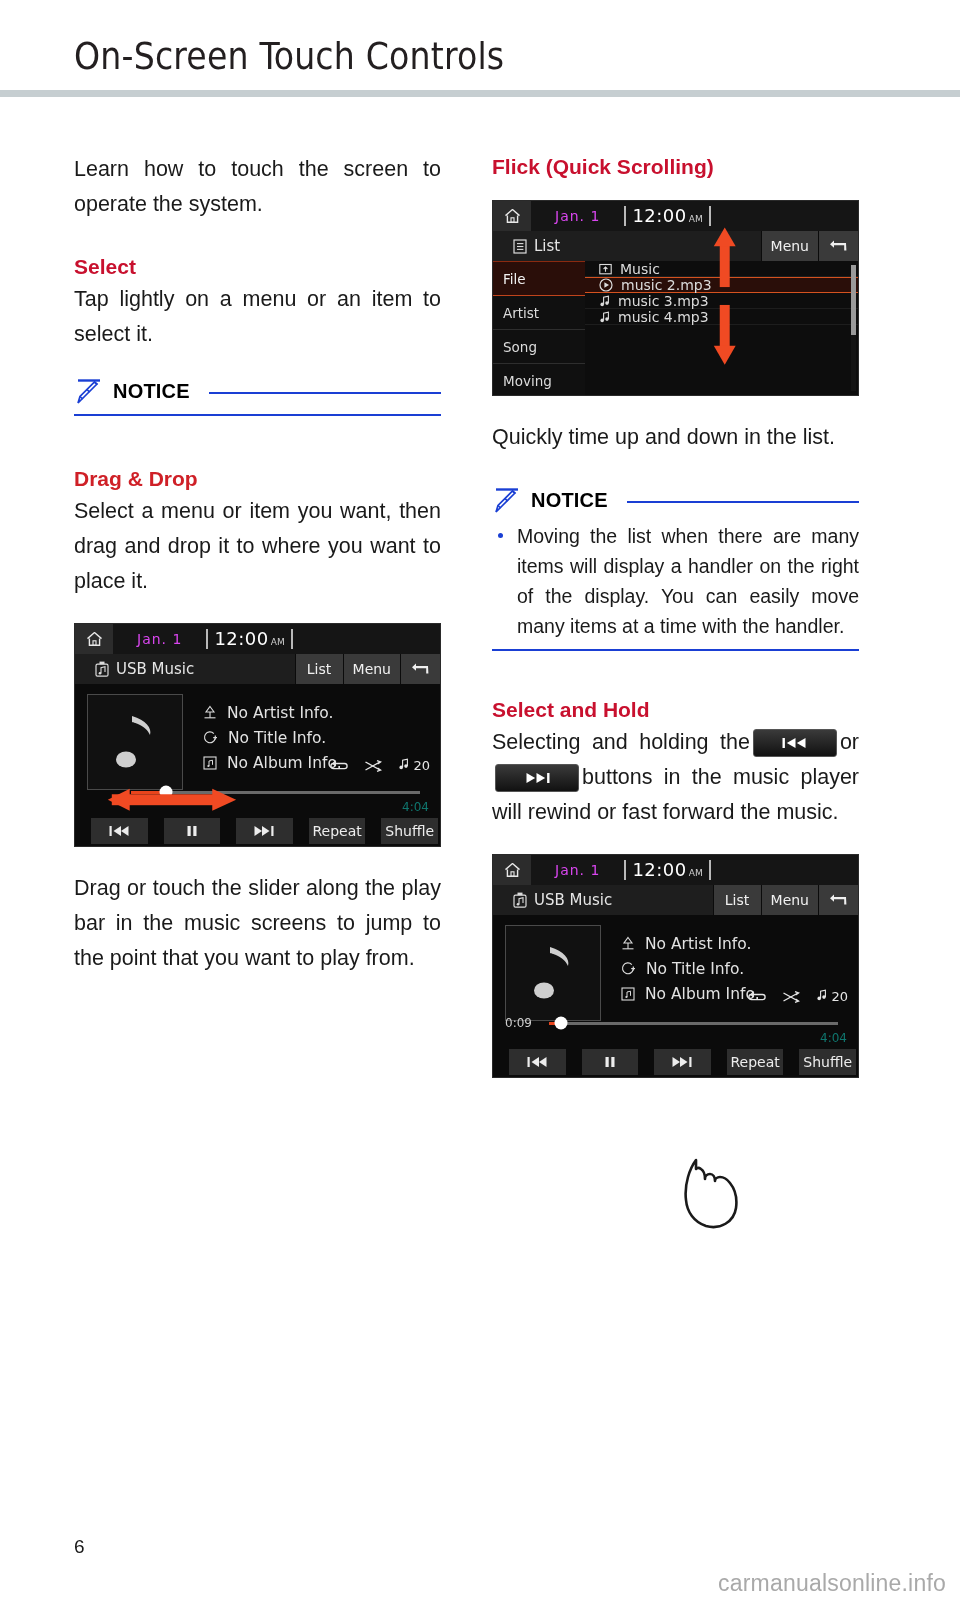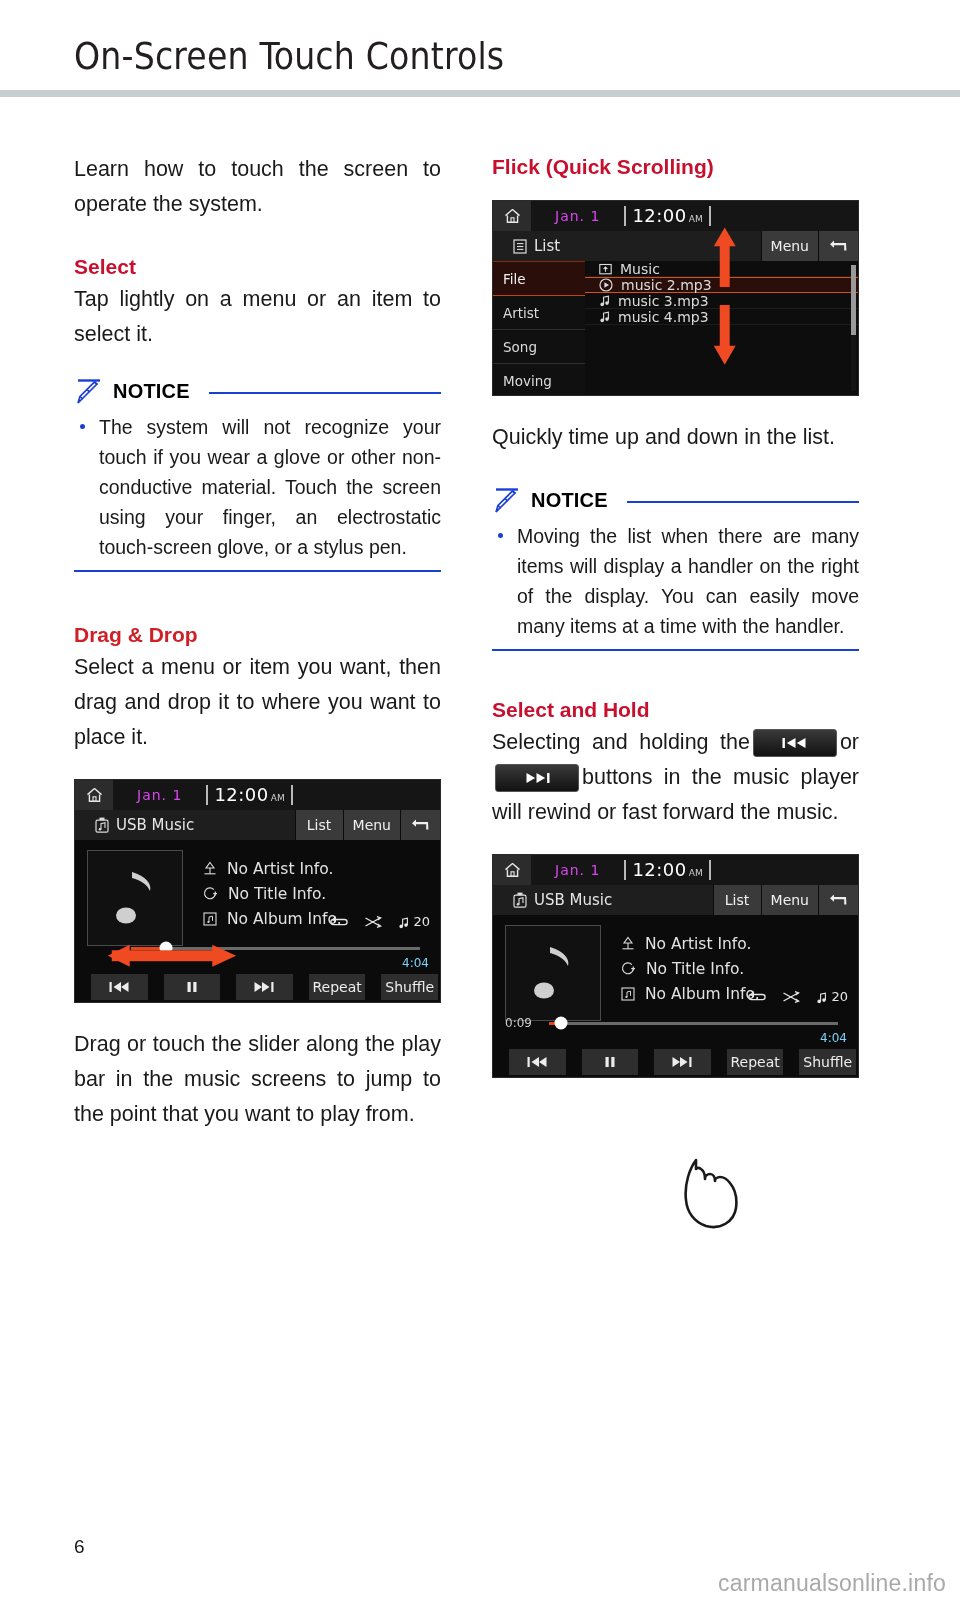--- a/index.html
+++ b/index.html
@@ -187,28 +187,28 @@
   .hu-meta { position: absolute; left: 128px; top: 16px; }
   .hu-meta-row {
     display: flex; align-items: center; gap: 10px; height: 25px;
     font-size: 15.5px; color: #e2e2e2;
   }
   .hu-icons-right {
     position: absolute; right: 10px; top: 74px;
     display: flex; align-items: center; gap: 16px;
     color: #e6e6e6; font-size: 13px;
   }
-  .hu-trackno { display:flex; align-items:flex-end; gap:4px; font-size: 13px; }
+  .hu-trackno { display:flex; align-items:flex-start; gap:4px; font-size: 13px; }
   .hu-progress-row {
     position: absolute; left: 0; right: 0; bottom: 18px; height: 16px;
     display: flex; align-items: center; padding: 0 12px;
   }
   .hu-elapsed { font-size: 12px; color: #cfcfcf; width: 36px; }
   .hu-totaltime {
-    position: absolute; right: 11px; bottom: 4px; font-size: 12px; color: #7dd3fc; text-align: right;
+    position: absolute; right: 11px; bottom: 4px; font-size: 12px; color: #0f766e; text-align: right;
   }
   .hu-bar {
     position: relative; flex: 1; height: 3px; background: #6a6a6a; margin: 0 8px;
   }
   .hu-bar-fill { position: absolute; left: 0; top: 0; height: 3px; background: #e8441c; }
   .hu-knob {
     position: absolute; top: 50%; transform: translate(-50%,-50%);
     width: 13px; height: 13px; border-radius: 50%; background: #fff;
   }
   .hu-btnrow {
@@ -267,23 +267,20 @@
           <g stroke="#1a3fd4" stroke-width="1.7" fill="none">
             <path d="M23 7 L8.5 21.5 L4 26 L6 19.5 L20.5 5 Z"></path>
             <line x1="20.5" y1="5" x2="23.2" y2="7.6"></line>
             <line x1="6" y1="19.5" x2="8.7" y2="22"></line>
             <line x1="13" y1="12.5" x2="15.6" y2="15.1"></line>
           </g>
         </svg>
         <div class="notice-label">NOTICE</div>
         <div class="notice-rule"></div>
       </div>
-      <div class="notice-list">
-        <div class="notice-item">The system will not recognize your touch if you wear a glove or other non-conductive material. Touch the screen using your finger, an electrostatic touch-screen glove, or a stylus pen.</div>
-      </div>
       <div class="notice-bottom-rule"></div>
     </div>
 
     <div style="height:48px"></div>
 
     <div class="sec-head red2">Drag &amp; Drop</div>
     <div class="body-text last-line-normal">Select a menu or item you want, then drag and drop it to where you want to place it.</div>
 
     <div class="spacer-24"></div>
 

